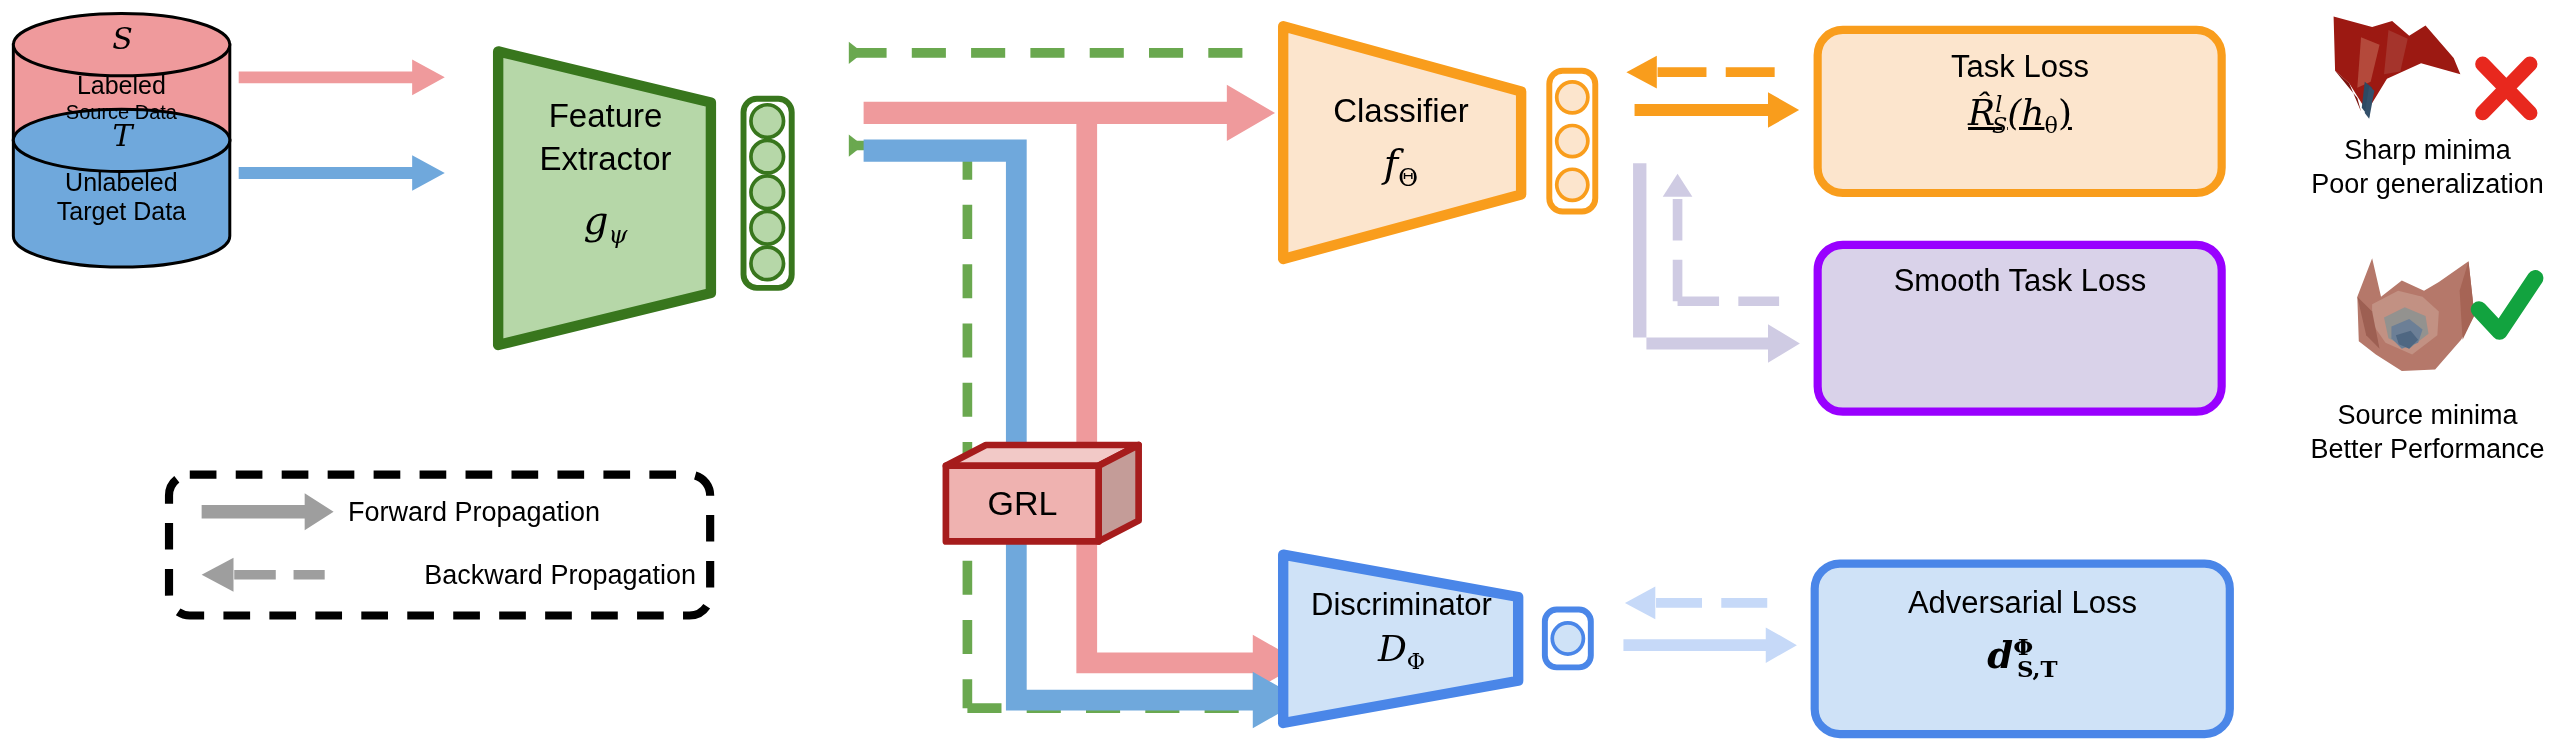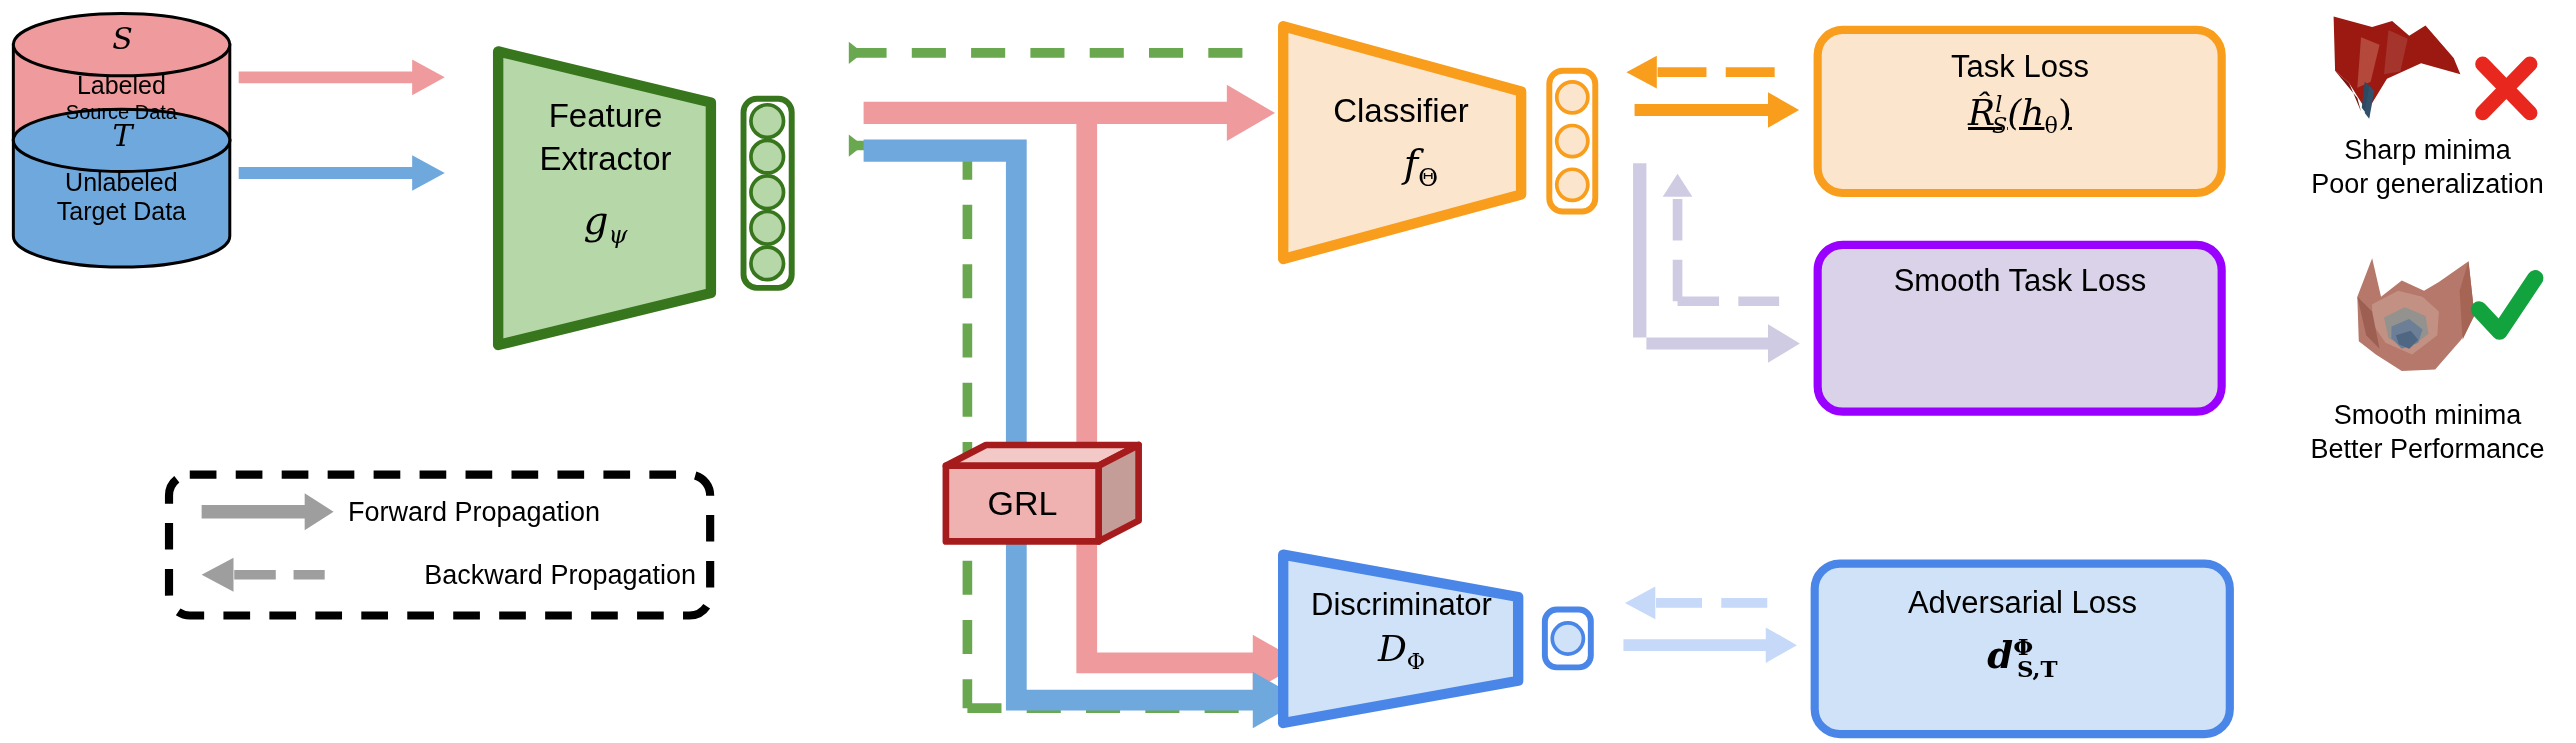--- a/index.html
+++ b/index.html
@@ -186,21 +186,21 @@
   <div class="lbl" style="left:10.4px;top:168px;width:222px;font-size:25px;">Unlabeled</div>
   <div class="lbl" style="left:10.4px;top:197px;width:222px;font-size:25px;">Target Data</div>
 
   <div class="lbl" style="left:498px;top:141px;width:215px;font-size:33px;">Extractor</div>
   <div class="lbl" style="left:498px;top:98px;width:215px;font-size:33px;">Feature</div>
   <div class="lbl" style="left:1290px;top:93px;width:222px;font-size:33px;">Classifier</div>
 
   <div class="lbl serif ital" style="left:498px;top:199px;width:215px;font-size:39px;">
     <span>g</span><sub>ψ</sub>
   </div>
-  <div class="lbl serif ital" style="left:1290px;top:142px;width:222px;font-size:39px;margin-left:20px;">
+  <div class="lbl serif ital" style="left:1290px;top:142px;width:222px;font-size:39px;">
     <span>f</span><sub style="font-style:normal;">Θ</sub>
   </div>
 
   <div class="lbl" style="left:1279px;top:588px;width:245px;font-size:31px;">Discriminator</div>
   <div class="lbl serif ital" style="left:1279px;top:629px;width:245px;font-size:36px;">
     <span>D</span><sub style="font-style:normal;">Φ</sub>
   </div>
 
   <div class="lbl" style="left:946px;top:484px;width:153px;font-size:34px;">GRL</div>
 
@@ -214,17 +214,17 @@
   <div class="lbl" style="left:1815px;top:586px;width:415px;font-size:31px;">Adversarial Loss</div>
   <div class="lbl serif" style="left:1815px;top:634px;width:415px;font-size:37px;font-weight:bold;">
     <span class="ital">d</span><sup style="font-style:normal;">Φ</sup><sub style="margin-left:-16.3px;text-align:right;">S,T</sub>
   </div>
 
   <div class="lbl" style="left:348px;top:497px;width:348px;font-size:27px;text-align:left;">Forward Propagation</div>
   <div class="lbl" style="left:348px;top:560px;width:348px;font-size:27px;text-align:right;">Backward Propagation</div>
 
   <div class="lbl" style="left:2283px;top:135px;width:289px;font-size:27px;">Sharp minima</div>
   <div class="lbl" style="left:2283px;top:169px;width:289px;font-size:27px;">Poor generalization</div>
-  <div class="lbl" style="left:2283px;top:400px;width:289px;font-size:27px;">Smooth minima</div>
+  <div class="lbl" style="left:2283px;top:400px;width:289px;font-size:27px;">Source minima</div>
   <div class="lbl" style="left:2283px;top:434px;width:289px;font-size:27px;">Better Performance</div>
 
 </div>
 
 
 </body></html>

